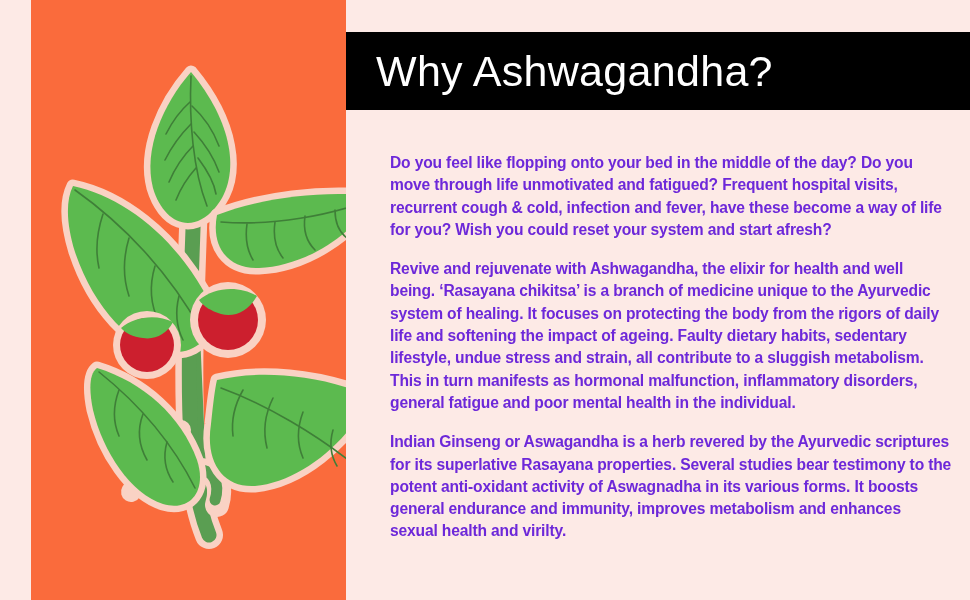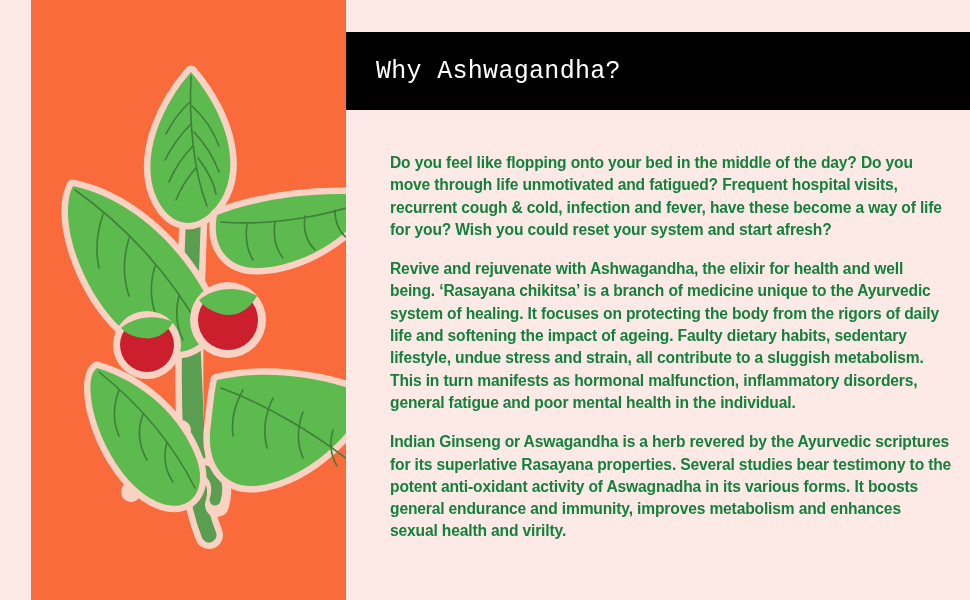--- a/index.html
+++ b/index.html
@@ -44,37 +44,37 @@
     left: 346px;
     top: 32px;
     width: 624px;
     height: 78px;
     background: #000000;
     display: flex;
     align-items: center;
   }
   .title-text {
     color: #FFFFFF;
-    font-size: 25px;
+    font-size: 43px;
     font-weight: 500;
     letter-spacing: 0.3px;
     margin-left: 30px;
-    font-family: Liberation Mono, monospace;
+    font-family: Liberation Sans, sans-serif;
     white-space: nowrap;
   }
 
   
   .content {
     position: absolute;
     left: 390px;
     top: 152px;
     width: 562px;
   }
   .paragraph {
-    color: #15803d;
+    color: #6d28d9;
     font-size: 15.6px;
     line-height: 22.3px;
     margin: 0 0 17px 0;
     font-family: "Liberation Sans", sans-serif;
     font-weight: 600;
     letter-spacing: -0.15px;
     text-align: left;
   }
   .paragraph:last-child {
     margin-bottom: 8px;

